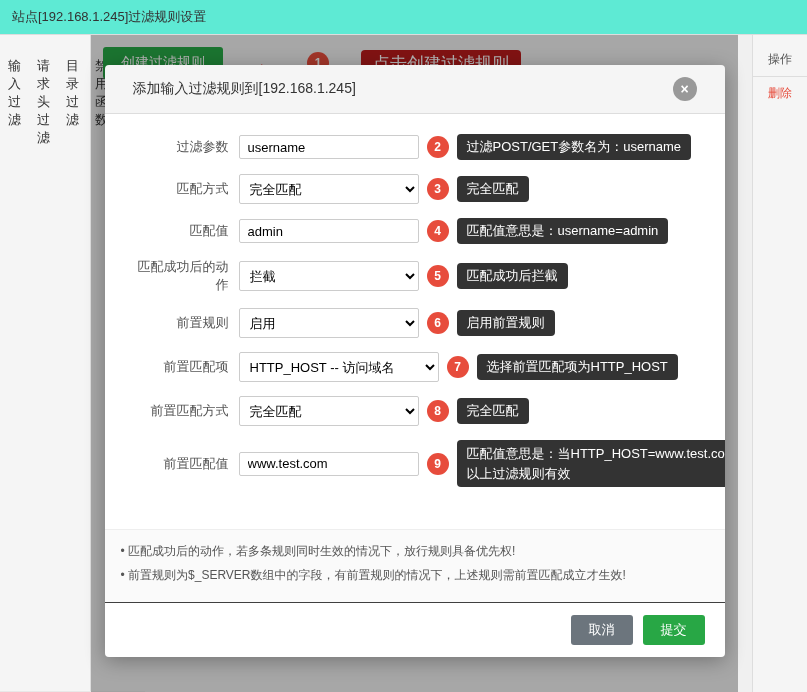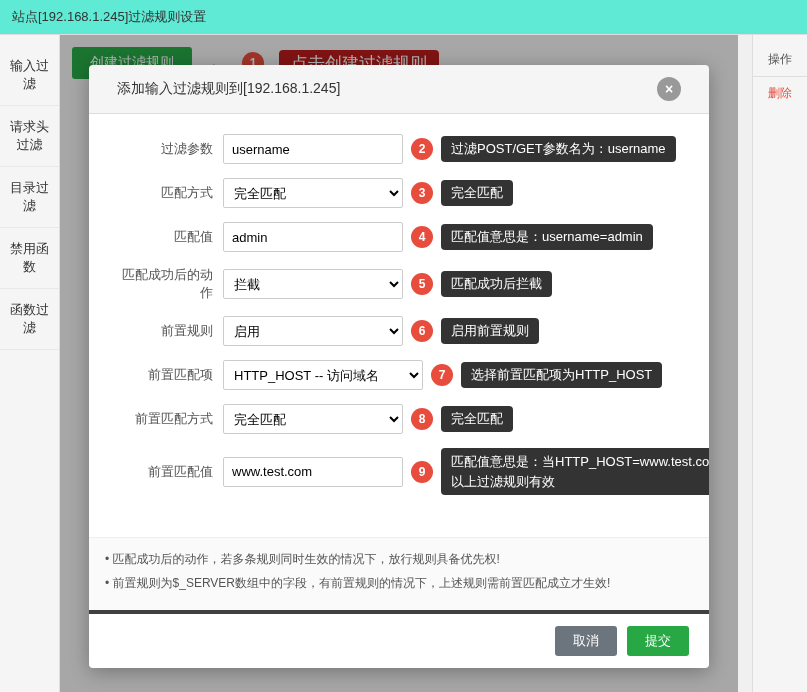--- a/index.html
+++ b/index.html
@@ -28,25 +28,24 @@
       color: #333;
       border-bottom: 1px solid #ddd;
     }
 
     .content-area {
       display: flex;
       flex: 1;
     }
 
     .sidebar {
-      width: 60px;
+      width: 91px;
       background: #f5f5f5;
       border-right: 1px solid #ddd;
       display: flex;
-      flex-direction: column;
       padding-top: 10px;
     }
 
     .sidebar-item {
       padding: 12px 8px;
       text-align: center;
       font-size: 13px;
       color: #333;
       cursor: pointer;
       border-bottom: 1px solid #e8e8e8;
@@ -54,21 +53,21 @@
 
     .main-content {
       flex: 1;
       padding: 12px;
       position: relative;
     }
 
     .action-bar {
       display: flex;
       align-items: center;
-      gap: 15px;
+      gap: 32px;
       margin-bottom: 12px;
     }
 
     .btn-create {
       background: #28a745;
       color: white;
       border: none;
       padding: 7px 18px;
       font-size: 14px;
       border-radius: 3px;
@@ -172,21 +171,21 @@
 
     .form-control-area {
       display: flex;
       align-items: center;
       gap: 8px;
       flex: 1;
     }
 
     .form-input {
       width: 180px;
-      height: 30px;
+      height: 24px;
       border: 1px solid #ccc;
       padding: 4px 8px;
       font-size: 13px;
       border-radius: 2px;
       font-family: inherit;
     }
 
     .form-select {
       width: 180px;
       height: 30px;
@@ -219,21 +218,21 @@
       font-size: 12px;
       margin-bottom: 6px;
       line-height: 1.5;
     }
 
     .modal-footer {
       display: flex;
       justify-content: flex-end;
       gap: 10px;
       padding: 12px 20px;
-      border-top: 4px solid #404040;
+      border-top: 1px solid #404040;
     }
 
     .btn-cancel {
       background: #6c757d;
       color: white;
       border: none;
       padding: 6px 18px;
       font-size: 13px;
       border-radius: 3px;
       cursor: pointer;

